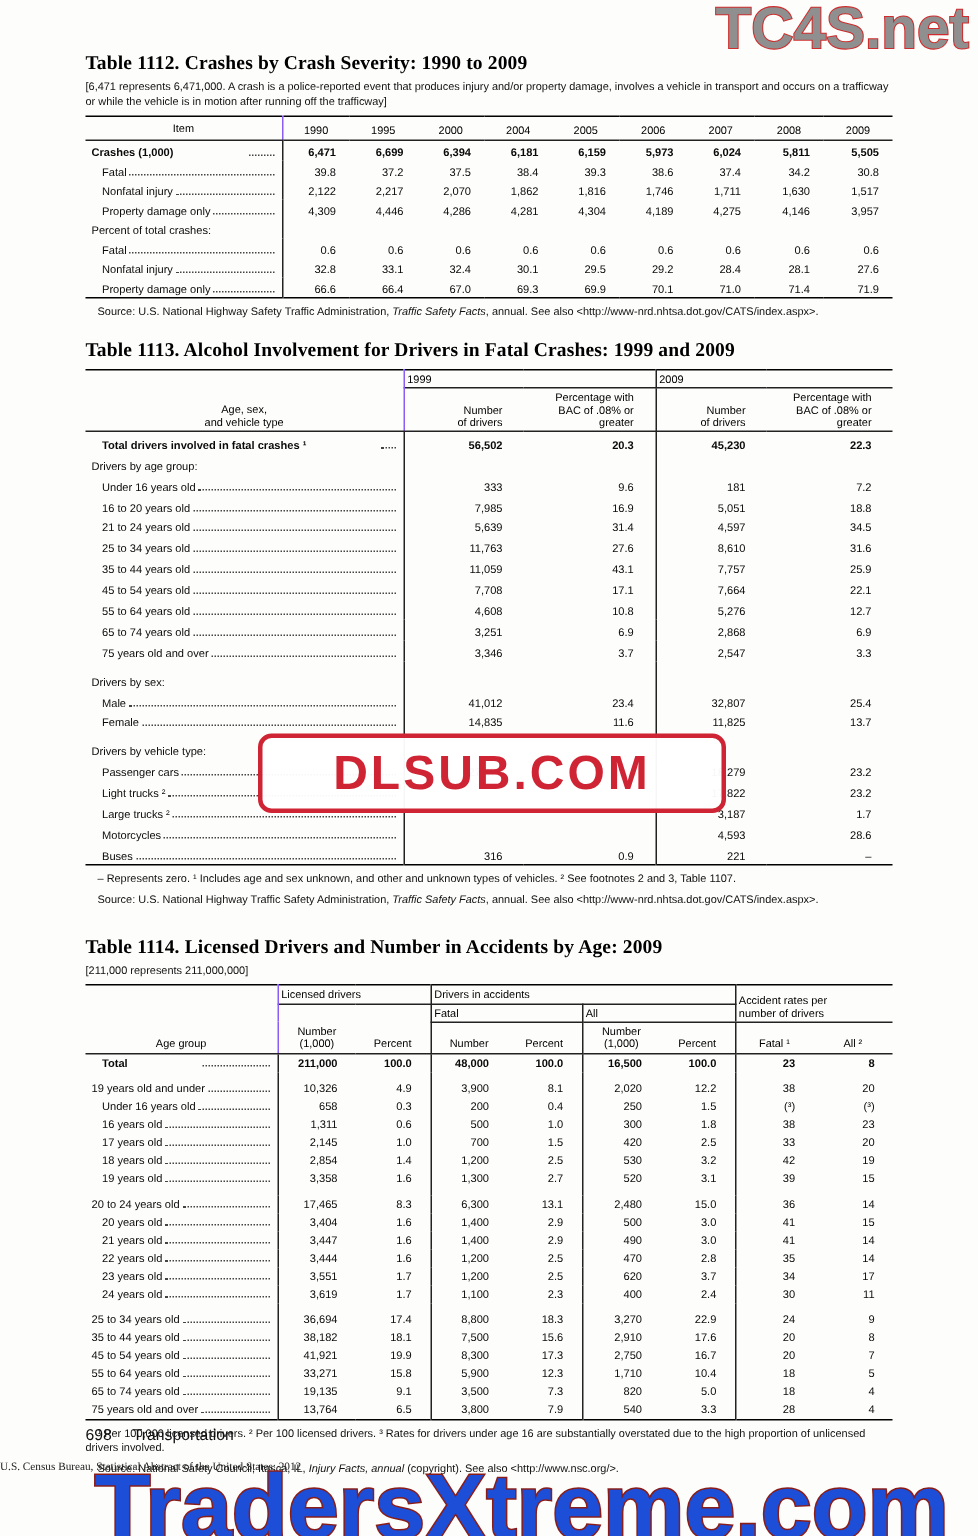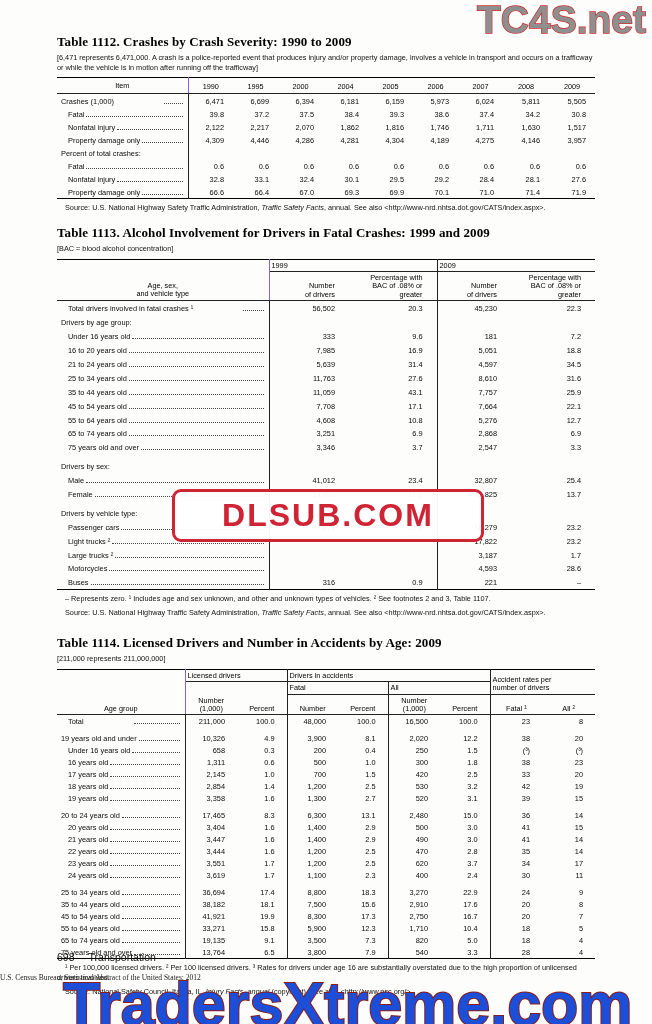--- a/index.html
+++ b/index.html
@@ -12,21 +12,21 @@
   table.stat{border-collapse:collapse;width:538px;table-layout:fixed;margin-top:5px;border-top:1.5px solid #000;border-bottom:1.5px solid #000;font-size:7.4px;color:#0a0a0a;}
   table.stat th{font-weight:normal;font-size:7.3px;padding:2px 2px 1px;vertical-align:bottom;color:#000;}
   table.stat td{padding:0 2px 1.5px;vertical-align:bottom;}
   .bb{border-bottom:1px solid #222;}
   .br{border-right:1px solid #222;}
   td.stub{border-right:1px solid #222;}
   th.stubh{border-right:1px solid #8b5cf6;vertical-align:middle;text-align:center;white-space:pre-line;line-height:1.2;}
   th.grp{text-align:left;vertical-align:middle;white-space:pre-line;line-height:1.15;}
   th.sub{text-align:right;white-space:pre-line;line-height:1.15;}
   td.num{text-align:right;}
-  .b{font-weight:normal;gap:48px;}
+  .b{font-weight:bold;gap:48px;}
   .sw{display:flex;align-items:baseline;overflow:hidden;}
   .sw .lbl{white-space:nowrap;}
   .sw .leader{flex:1 1 auto;min-width:4px;border-bottom:1px dotted #444;align-self:flex-end;margin:0 3px 2px 2px;}
   .ind0{padding-left:2px;}
   .ind1{padding-left:9px;}
   #t1112 thead th{height:12px;vertical-align:middle;}
   #t1112 th.yr{text-align:center;margin-top:12px;}
   #t1112 td.num{padding-right:9px;}
   #t1112 tbody td{height:11.5px;line-height:8px;}
   #t1113 td.num{padding-right:14px;}
@@ -214,21 +214,20 @@
             <td class="num">70.1</td>
             <td class="num">71.0</td>
             <td class="num">71.4</td>
             <td class="num">71.9</td>
           </tr>
         </tbody>
       </table>
     <p class="srcnote"><span>Source: U.S. National Highway Safety Traffic Administration, </span><i>Traffic Safety Facts</i><span>, annual. See also &lt;http://www-nrd.nhtsa.dot.gov/CATS/index.aspx&gt;.</span></p>
 
     <h2 class="tbl-title mt2">Table 1113. Alcohol Involvement for Drivers in Fatal Crashes: 1999 and 2009</h2>
-    <p class="bracket">[BAC = blood alcohol concentration]</p>
     <table id="t1113" class="stat">
         <colgroup>
           <col style="width: 212px;">
           <col style="width: 80px;">
           <col style="width: 88px;">
           <col style="width: 74px;">
           <col style="width: 84px;">
         </colgroup>
         <thead>
           <tr>

